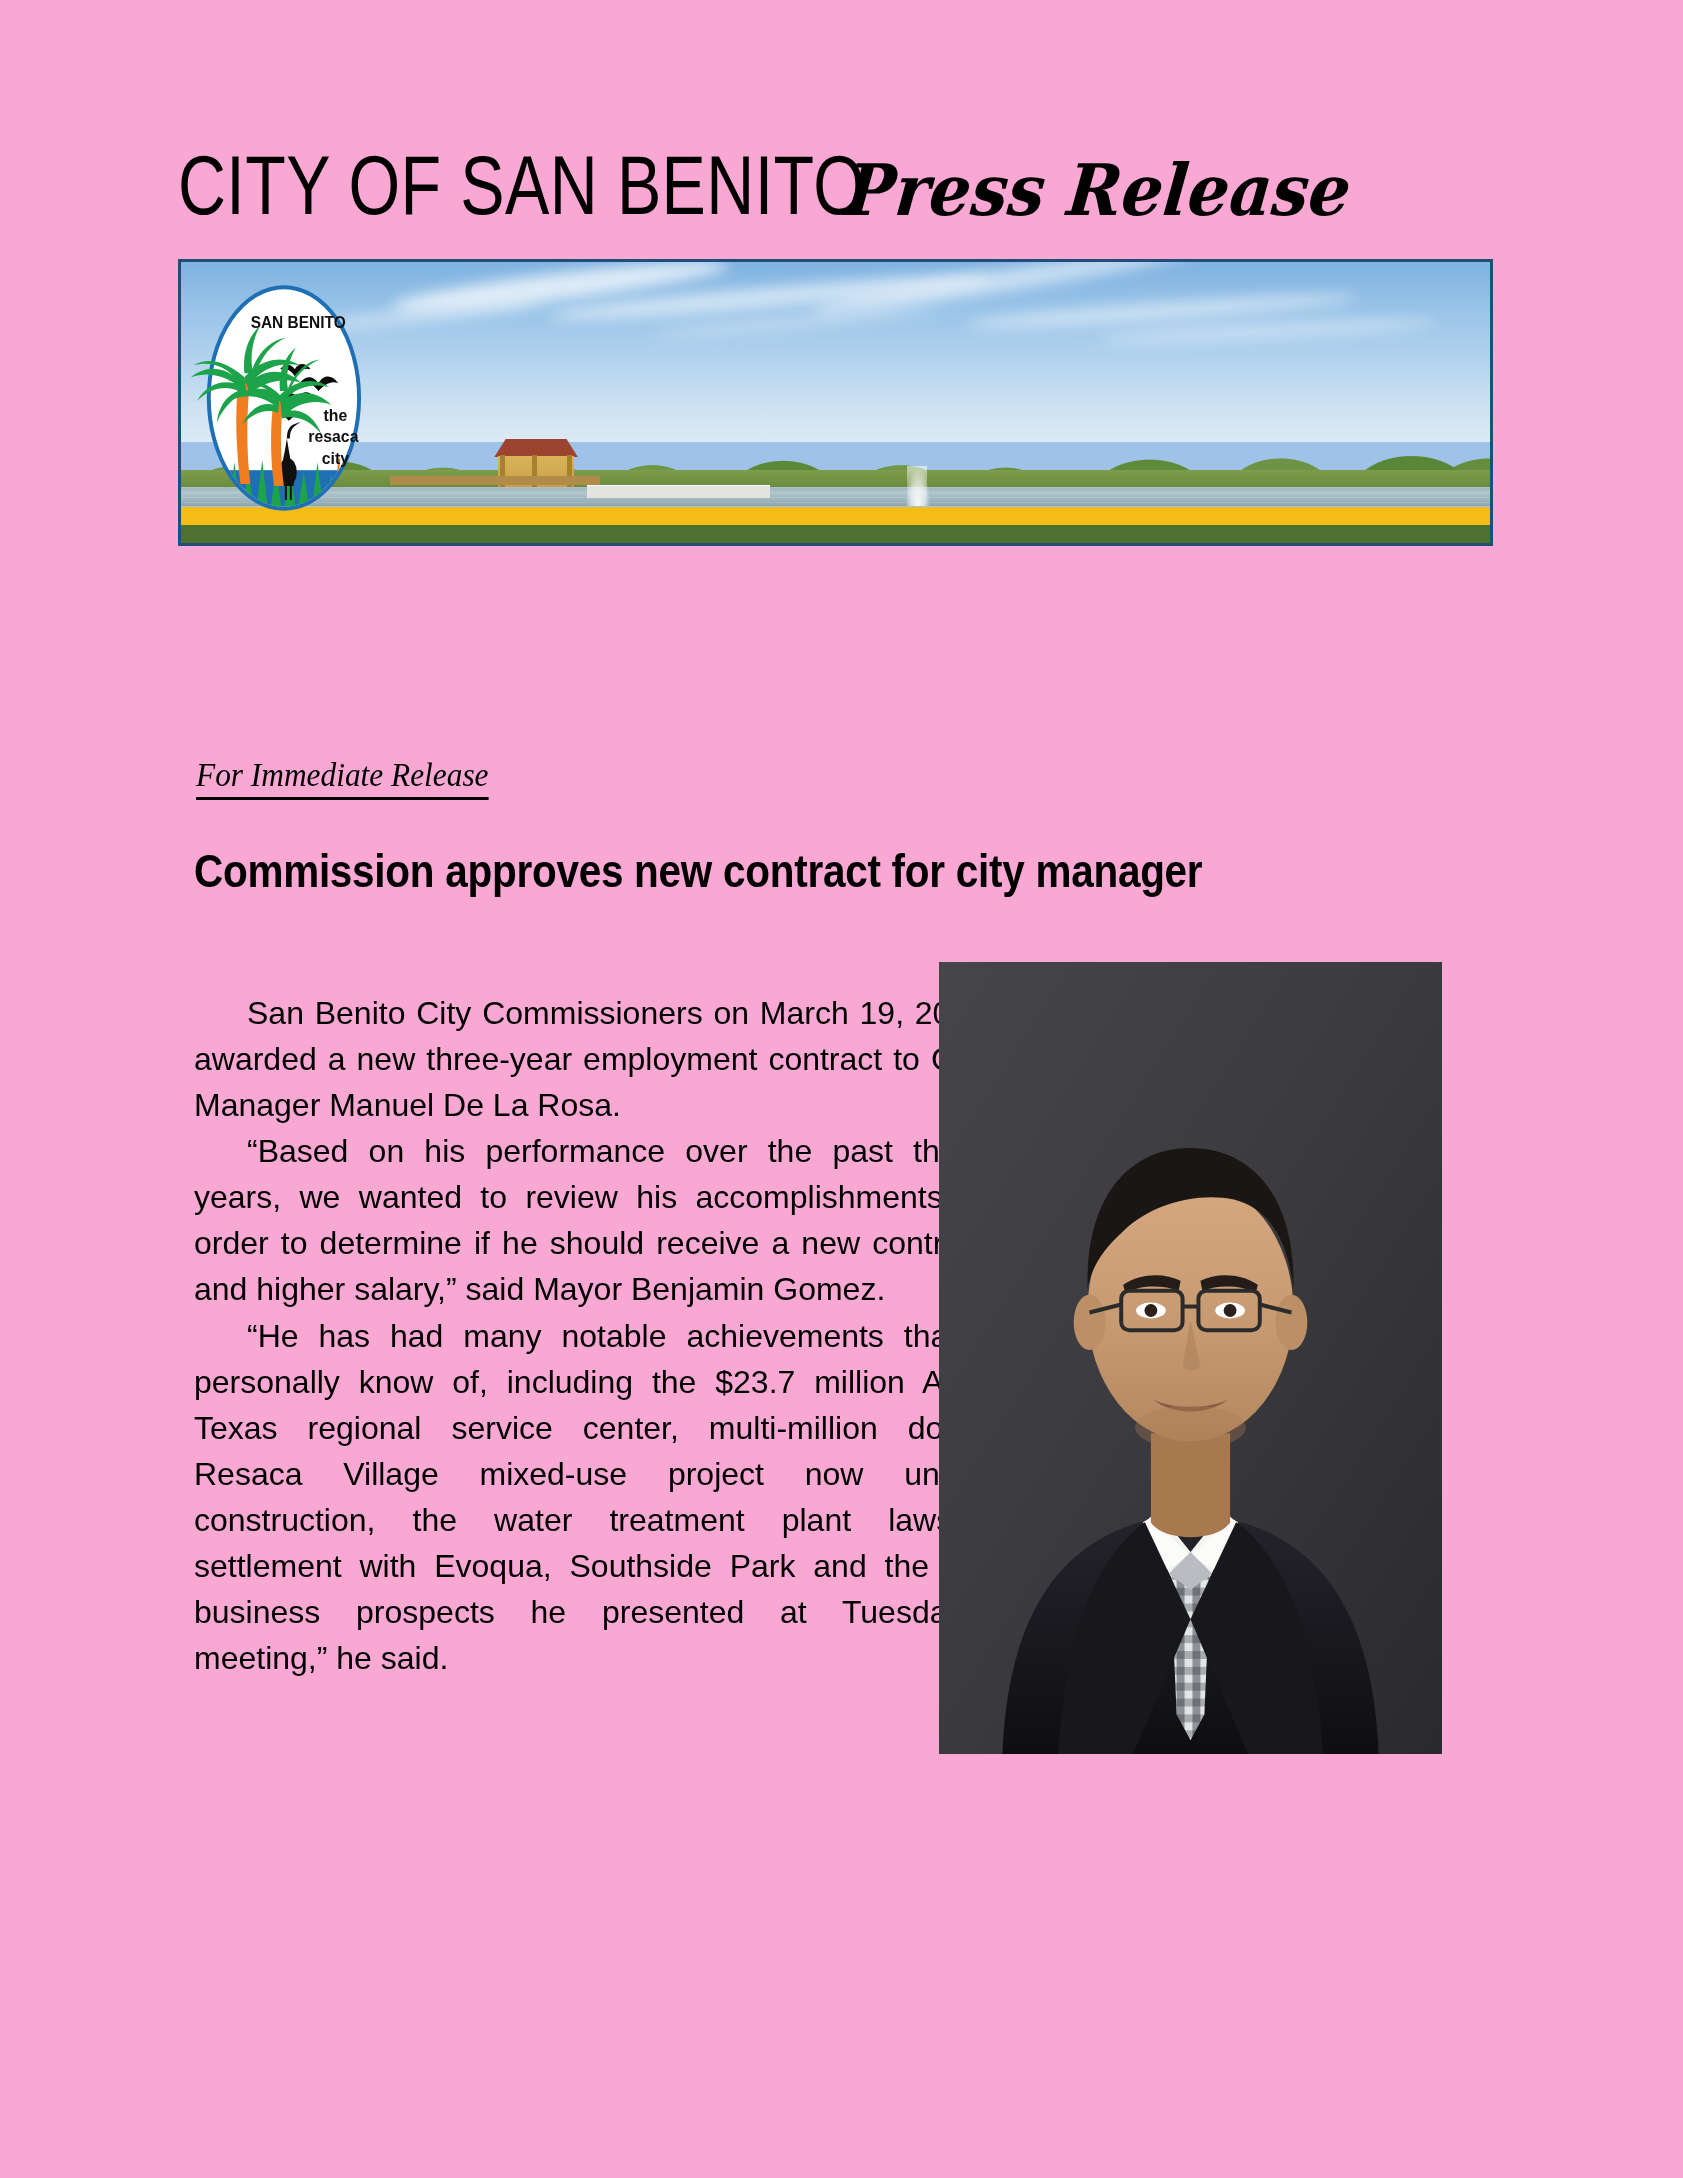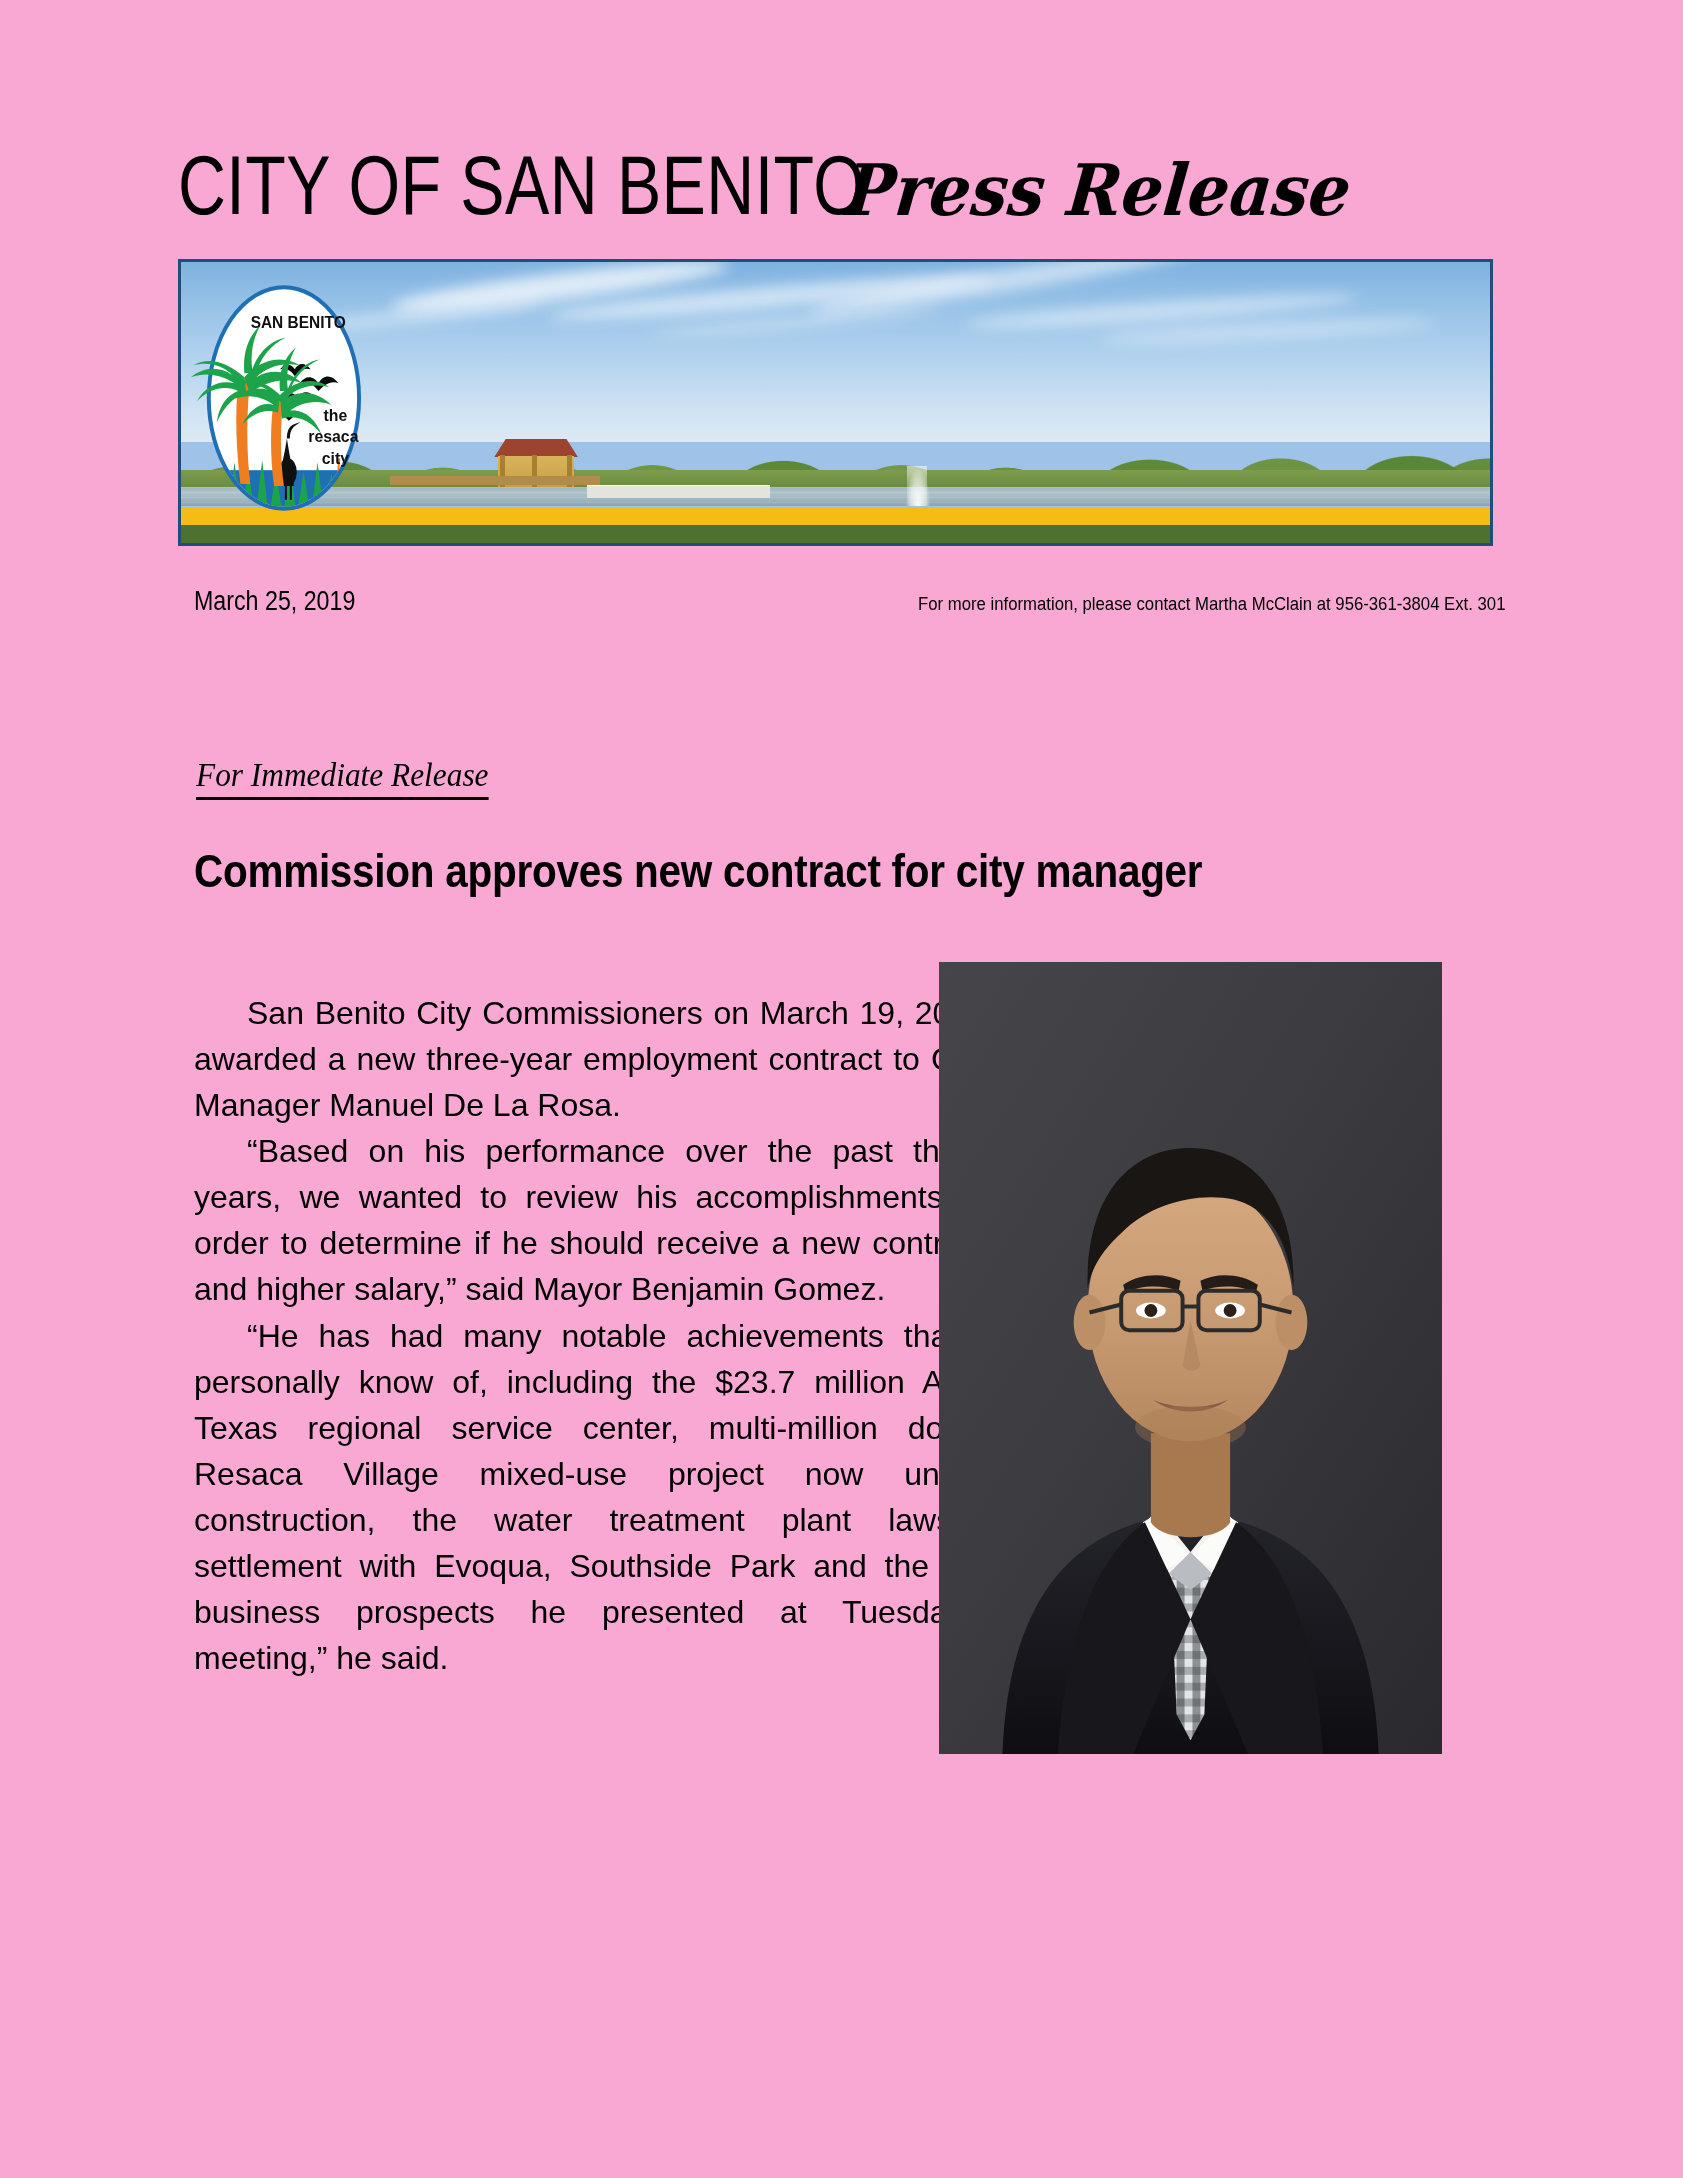--- a/index.html
+++ b/index.html
@@ -401,24 +401,20 @@
         </g>
       </g>
 
       <text x="112" y="54" text-anchor="middle" font-family="Liberation Sans, sans-serif" font-size="17" font-weight="700" transform="scale(0.92 1) translate(8 0)" fill="#101010">SAN BENITO</text>
       <text x="148" y="148" text-anchor="middle" font-family="Liberation Sans, sans-serif" font-size="16" font-weight="700" fill="#101010">the</text>
       <text x="146" y="170" text-anchor="middle" font-family="Liberation Sans, sans-serif" font-size="16" font-weight="700" fill="#101010">resaca</text>
       <text x="148" y="192" text-anchor="middle" font-family="Liberation Sans, sans-serif" font-size="16" font-weight="700" fill="#101010">city</text>
     </svg>
   </div>
 
-  <div class="dateline-row">
-    <div class="release-date">March 25, 2019</div>
-    <div class="contact-line">For more information, please contact Martha McClain at 956-361-3804 Ext. 301</div>
-  </div>
 
   <div class="immediate">For Immediate Release</div>
 
   <div class="headline">Commission approves new contract for city manager</div>
 
   <div class="portrait">
     <svg viewBox="0 0 508 800" width="503" height="792">
       <defs>
         <linearGradient id="bgGrad" x1="0" y1="0" x2="1" y2="1">
           <stop offset="0%" stop-color="#45454A"></stop>

